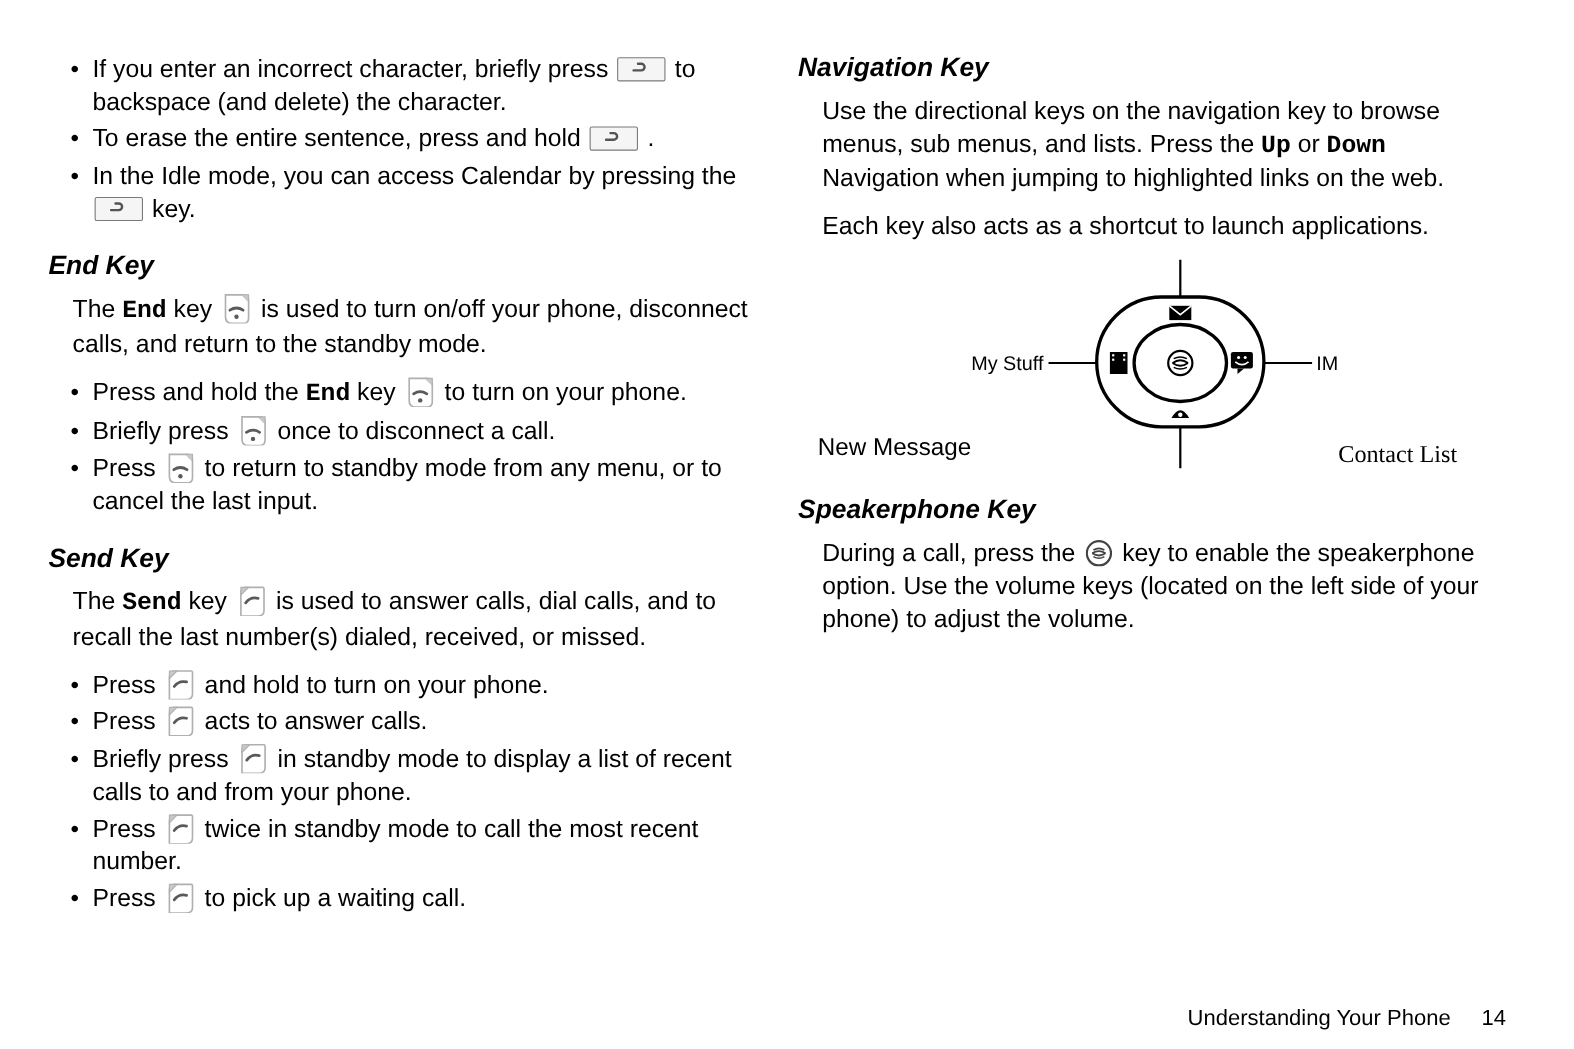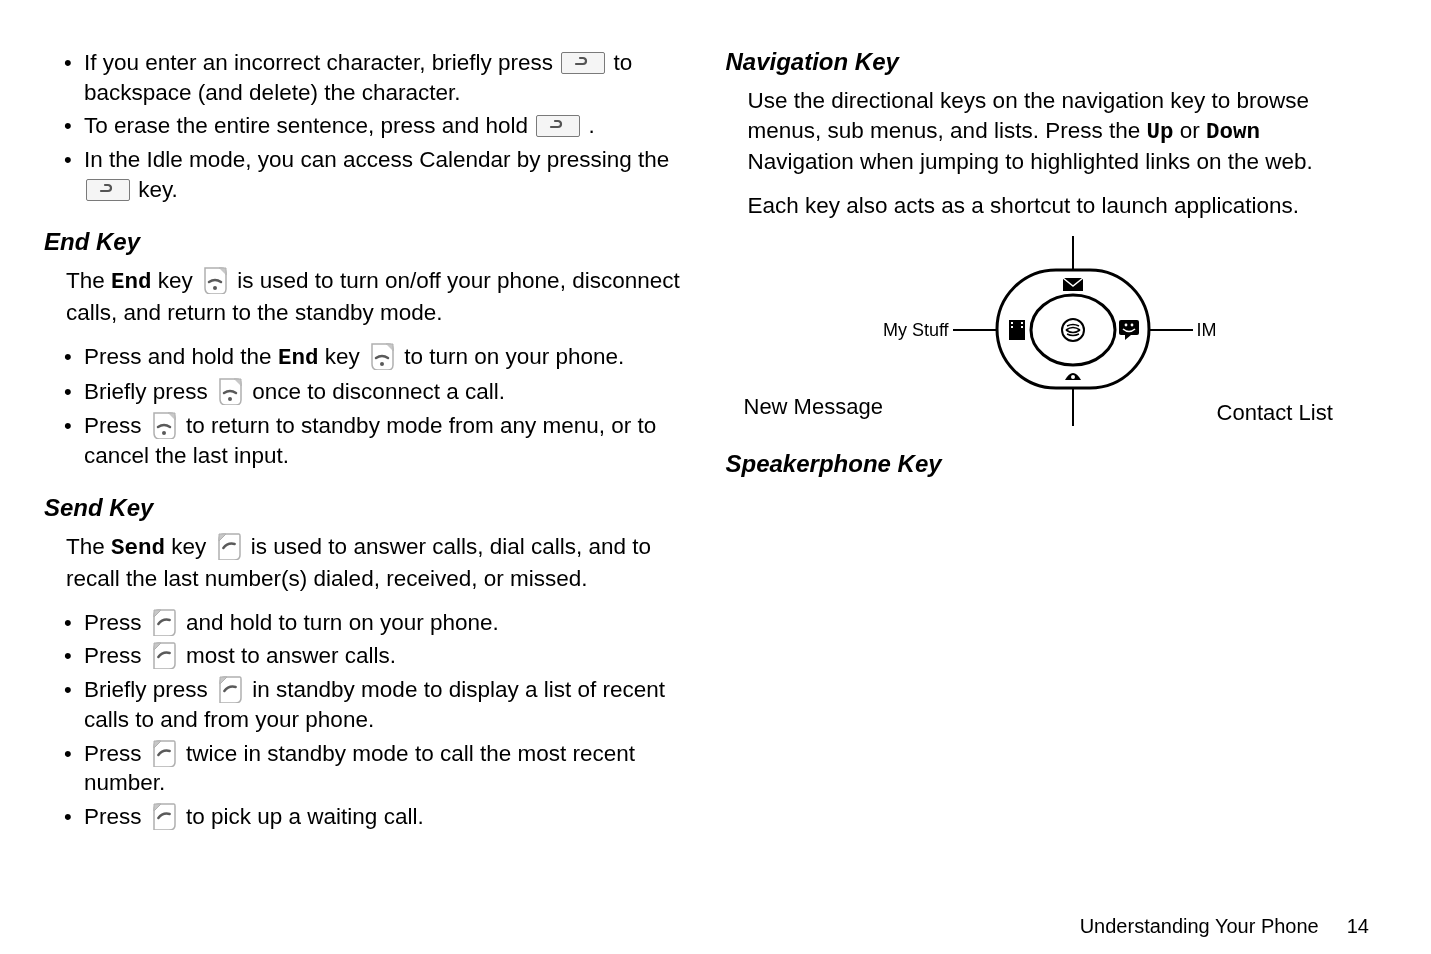--- a/index.html
+++ b/index.html
@@ -20,21 +20,21 @@
   .key-end { display: inline-block; vertical-align: -6px; width: 28px; height: 28px; position: relative; margin: 0 2px; }
   .key-send { display: inline-block; vertical-align: -6px; width: 28px; height: 28px; position: relative; margin: 0 2px; }
   .key-speaker { display: inline-block; vertical-align: -5px; width: 24px; height: 24px; position: relative; margin: 0 3px; }
   .nav-figure { display: flex; flex-direction: row; align-items: flex-end; margin: 14px 0 22px 0; }
   .nav-top-label { font-size: 22px; margin-bottom: 6px; font-family: "Arial Narrow", Arial, sans-serif; font-stretch: condensed; }
   .nav-row { display: flex; align-items: center; }
   .nav-side-label { font-size: 18px; font-family: "Arial Narrow", Arial, sans-serif; font-stretch: condensed; }
   .nav-left { text-align: right; margin-right: 4px; }
   .nav-right { margin-left: 4px; }
   .nav-svg-wrap { width: 240px; height: 190px; }
-  .nav-bottom-label { font-size: 22px; margin-top: 2px; font-family: Liberation Sans, sans-serif; font-stretch: condensed; }
+  .nav-bottom-label { font-size: 22px; margin-top: 2px; font-family: Liberation Serif, serif; font-stretch: condensed; }
   .footer { display: flex; justify-content: flex-end; align-items: center; padding: 0 62px 16px 0; font-size: 20px; gap: 28px; font-family: "Arial Narrow", Arial, sans-serif; font-stretch: condensed; }
 </style>
 </head>
 <body>
 
 <svg width="0" height="0" style="position:absolute">
   <defs>
     <g id="icon-back">
       <path d="M2 4 L9 4 A3 3 0 0 0 9 -2 L6 -2" fill="none" stroke="#545454" stroke-width="2.2" stroke-linecap="round" transform="translate(6,4)"></path>
     </g>
@@ -117,21 +117,21 @@
     </p>
     <ul class="bullets">
       <li>
         <span>Press </span><span class="key-send"><svg width="28" height="28">
               <use href="#icon-send"></use>
             </svg></span><span> and hold to turn on your phone.</span>
       </li>
       <li>
         <span>Press </span><span class="key-send"><svg width="28" height="28">
               <use href="#icon-send"></use>
-            </svg></span><span> most to answer calls.</span>
+            </svg></span><span> acts to answer calls.</span>
       </li>
       <li>
         <span>Briefly press </span><span class="key-send"><svg width="28" height="28">
               <use href="#icon-send"></use>
             </svg></span><span> in standby mode to display a list of recent calls to and from your phone.</span>
       </li>
       <li>
         <span>Press </span><span class="key-send"><svg width="28" height="28">
               <use href="#icon-send"></use>
             </svg></span><span> twice in standby mode to call the most recent number.</span>
@@ -204,19 +204,24 @@
               <circle cx="13" cy="5" r="1.4" fill="#fff"></circle>
             </g>
           </svg>
         </div>
         <div class="nav-side-label nav-right">IM</div>
       </div>
       <div class="nav-bottom-label">Contact List</div>
     </div>
 
     <div class="heading">Speakerphone Key</div>
+    <p class="body-text">
+      <span>During a call, press the </span><span class="key-speaker"><svg width="24" height="24">
+            <use href="#icon-speaker"></use>
+          </svg></span><span> key to enable the speakerphone option. Use the volume keys (located on the left side of your phone) to adjust the volume.</span>
+    </p>
   </div>
 </div>
 
 <div class="footer">
   <span>Understanding Your Phone</span>
   <span>14</span>
 </div>
 
 </body></html>

